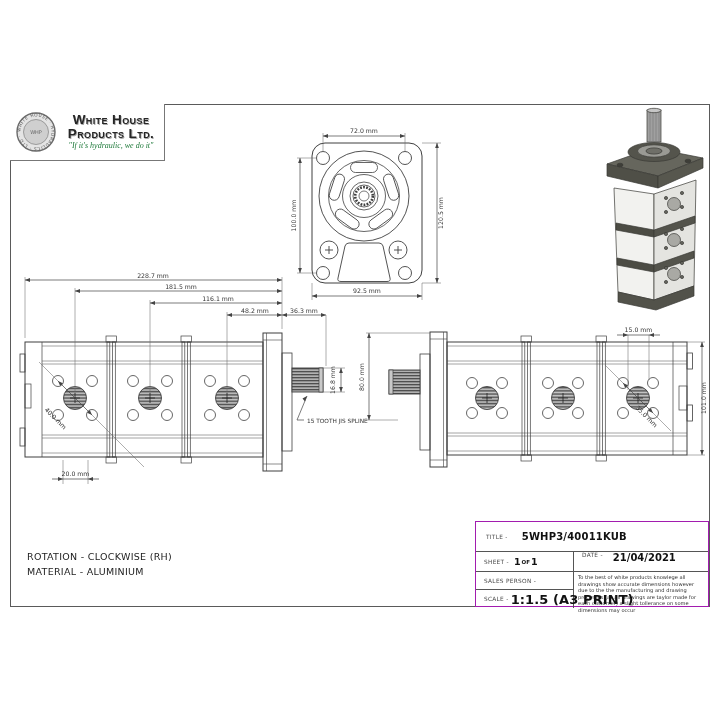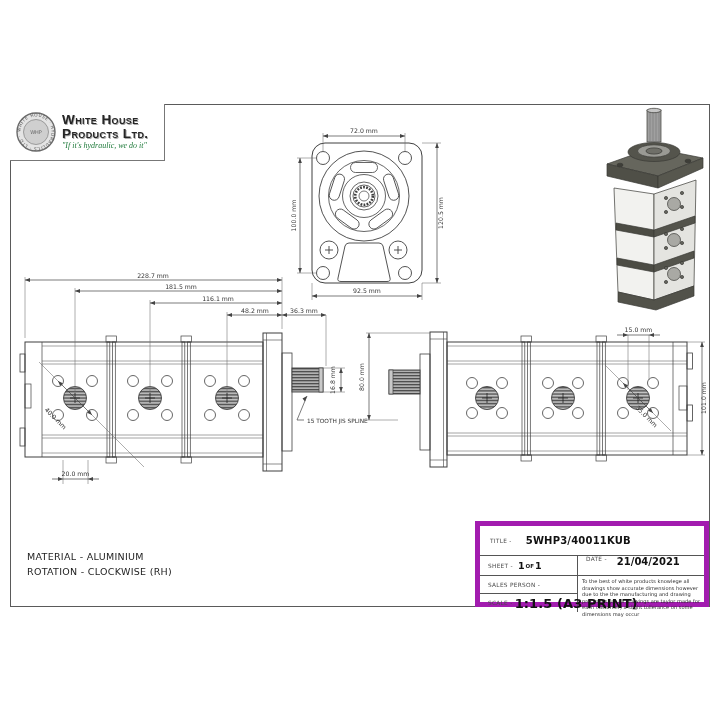--- a/index.html
+++ b/index.html
@@ -1,24 +1,24 @@
 <!DOCTYPE html>
 <html><head>
 <meta charset="utf-8">
 <style>
   html,body{margin:0;padding:0;background:#ffffff;}
   body{width:720px;height:720px;position:relative;font-family:"DejaVu Sans",sans-serif;overflow:hidden;}
   .sheet{position:absolute;left:10px;top:104px;width:700px;height:503px;border:1.2px solid #5a5a5a;box-sizing:border-box;background:#fff;}
   .logo-box{position:absolute;left:10px;top:104px;width:155px;height:57px;border-right:1px solid #777;border-bottom:1px solid #777;box-sizing:border-box;display:flex;align-items:center;padding:2px 4px;gap:4px;background:#fff;}
-  .logo-text{flex:1;line-height:1.05;}
+  .logo-text{flex:1;text-align:center;line-height:1.05;}
   .logo-name{font-family:"Liberation Sans",sans-serif;font-weight:bold;font-variant:small-caps;font-size:13.5px;letter-spacing:.4px;color:#262626;text-shadow:.8px .8px 0 #a8a8a8;}
   .logo-tag{font-family:"Liberation Serif",serif;font-style:italic;font-size:8px;color:#1e7a3a;margin-top:1px;}
   .notes{position:absolute;left:27px;top:549px;font-size:9.5px;letter-spacing:.3px;color:#1d1d1d;line-height:15px;white-space:nowrap;}
   svg text{font-family:"DejaVu Sans",sans-serif;font-size:6.2px;fill:#333;}
-  .tblock{position:absolute;left:475px;top:521px;width:234px;height:86px;border:5px solid #a21caf;box-sizing:border-box;font-family:"DejaVu Sans",sans-serif;background:#fff;}
+  .tblock{position:absolute;left:475px;top:521px;width:234px;height:86px;border:1px solid #a21caf;box-sizing:border-box;font-family:"DejaVu Sans",sans-serif;background:#fff;}
   .tb-row1{position:absolute;left:0;top:0;width:100%;height:30px;border-bottom:1px solid #555;box-sizing:border-box;display:flex;align-items:center;padding-left:10px;}
   .tb-row2{position:absolute;left:0;top:30px;width:100%;height:20px;border-bottom:1px solid #555;box-sizing:border-box;display:flex;}
   .tb-cell-sheet{width:98px;border-right:1px solid #555;box-sizing:border-box;display:flex;align-items:center;padding-left:8px;}
   .tb-cell-date{flex:1;display:flex;align-items:flex-start;padding-left:8px;}
   .tb-row3{position:absolute;left:0;top:50px;width:100%;height:36px;display:flex;}
   .tb-col-left{width:98px;border-right:1px solid #555;box-sizing:border-box;position:relative;}
   .tb-sales{position:absolute;left:0;top:0;width:100%;height:18px;border-bottom:1px solid #555;box-sizing:border-box;display:flex;align-items:center;padding-left:8px;}
   .tb-scale{position:absolute;left:0;top:18px;width:100%;height:18px;display:flex;align-items:center;padding-left:8px;white-space:nowrap;overflow:visible;z-index:2;}
   .tb-disc{flex:1;padding:2px 3px 0 4px;font-size:5.1px;line-height:1.3;color:#2e2e2e;}
   .lbl{font-size:5.8px;letter-spacing:.3px;color:#4a4a4a;white-space:nowrap;}
@@ -360,22 +360,22 @@
     <line x1="265" y1="87" x2="295" y2="117" stroke="#444" stroke-width=".7" marker-start="url(#rvA)" marker-end="url(#rvA)"></line>
     <line x1="295" y1="117" x2="313" y2="135"></line>
   </g>
   <text x="280.5" y="35.5" text-anchor="middle">15.0 mm</text>
   <text x="5.5" y="81" text-anchor="middle" transform="rotate(-90 5.5 81)">80.0 mm</text>
   <text x="348" y="102" text-anchor="middle" transform="rotate(-90 348 102)">101.0 mm</text>
   <text x="287" y="122" text-anchor="middle" transform="rotate(45 287 122)">35.0 mm</text>
 </svg>
 
 <div class="notes">
+  <div>ROTATION - CLOCKWISE (RH)</div>
   <div>MATERIAL - ALUMINIUM</div>
-  <div>ROTATION - CLOCKWISE (RH)</div>
 </div>
 
 <div class="tblock">
   <div class="tb-row1">
     <span class="lbl">TITLE -</span>
     <span class="val-title">5WHP3/40011KUB</span>
   </div>
   <div class="tb-row2">
     <div class="tb-cell-sheet">
       <span class="lbl">SHEET -</span>

